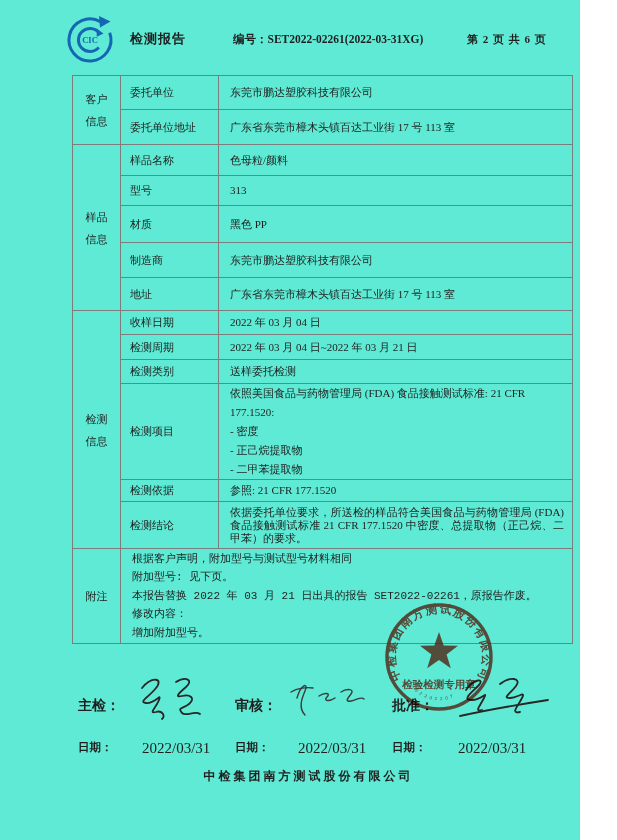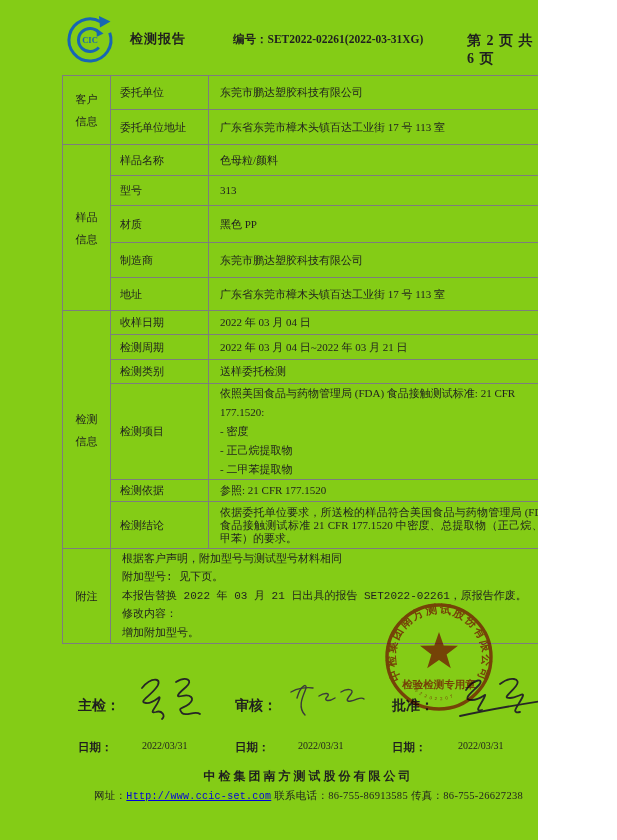--- a/index.html
+++ b/index.html
@@ -1,39 +1,39 @@
 <!DOCTYPE html>
 <html><head>
 <meta charset="utf-8">
 <style>
   * { margin:0; padding:0; box-sizing:border-box; }
   html,body { background:#ffffff; }
   .page {
-    position:relative; width:538px; height:840px; background:#84cc16;
+    position:relative; width:580px; height:840px; background:#5eead4;
     font-family:"Liberation Serif","DejaVu Serif",serif;
     color:#1f1f1f; overflow:hidden;
   }
   
   .hdr-logo { position:absolute; left:60px; top:14px; width:60px; height:52px; }
   .hdr-title { position:absolute; left:130px; top:30px; font-size:13px; font-weight:bold; letter-spacing:1px; }
   .hdr-no { position:absolute; left:233px; top:32px; font-size:11.5px; font-weight:bold; }
-  .hdr-page { position:absolute; left:467px; top:32px; font-size:14px; font-weight:bold; letter-spacing:1px; }
-  
-  table.rpt { position:absolute; left:62px; top:75px; width:500px; border-collapse:collapse; table-layout:fixed; }
+  .hdr-page { position:absolute; left:467px; top:32px; font-size:11px; font-weight:bold; letter-spacing:1px; }
+  
+  table.rpt { position:absolute; left:72px; top:75px; width:500px; border-collapse:collapse; table-layout:fixed; }
   table.rpt td { border:1px solid #7d7d7d; font-size:11px; vertical-align:middle; overflow:hidden; }
   td.grp { text-align:center; line-height:22px; }
   td.lbl { padding-left:9px; }
   td.val { padding-left:11px; padding-right:8px; line-height:19px; }
   td.val.justify { text-align:justify; line-height:13px; padding-top:2px; padding-bottom:2px; }
   td.val.multiline { vertical-align:middle;margin-top:10px; }
   td.notes-cell { padding-left:11px; padding-right:8px; line-height:18.6px; vertical-align:middle;font-family:Liberation Mono, monospace; }
   
   .sig-label { position:absolute; font-size:14px; font-weight:bold; }
   .date-label { position:absolute; font-size:11.5px; font-weight:bold; }
-  .date-value { position:absolute; font-size:10px; }
+  .date-value { position:absolute; font-size:15px; }
   .sig-svg { position:absolute; }
   
   .stamp { position:absolute; left:374px; top:592px; width:130px; height:130px; mix-blend-mode:multiply; opacity:.92; }
   
   .footer { position:absolute; left:0; top:768px; width:617px; text-align:center; }
   .footer .company { font-size:12px; font-weight:bold; letter-spacing:3px; }
   .footer .line { font-size:10.5px; margin-top:4px; letter-spacing:.3px; }
   .footer a.url { color:#0000de; text-decoration:underline; font-family:"Liberation Mono","DejaVu Sans Mono",monospace; font-size:10px; }
 </style>
 </head>
@@ -186,20 +186,15 @@
     </text>
     <polygon fill="#df4437" points="65,40 69.7,53.5 84,53.8 72.6,62.5 76.8,76.2 65,68 53.2,76.2 57.4,62.5 46,53.8 60.3,53.5"></polygon>
     <text x="65" y="96" text-anchor="middle" font-size="10.5" font-weight="bold" fill="#df4437" font-family="Liberation Serif, DejaVu Serif, serif">检验检测专用章</text>
     <text font-size="4.5" fill="#df4437" font-family="Liberation Sans, DejaVu Sans, sans-serif" letter-spacing="3">
       <textPath href="#serialPath" startOffset="4">52202207</textPath>
     </text>
   </svg>
 
   <div class="footer">
     <div class="company">中检集团南方测试股份有限公司</div>
-    <div class="line">
-      <span>网址：</span><a class="url" href="#">Http://www.ccic-set.com</a>
-      <span>联系电话：86-755-86913585</span>
-      <span>传真：86-755-26627238</span>
-    </div>
   </div>
 
 </div>
 
 </body></html>

